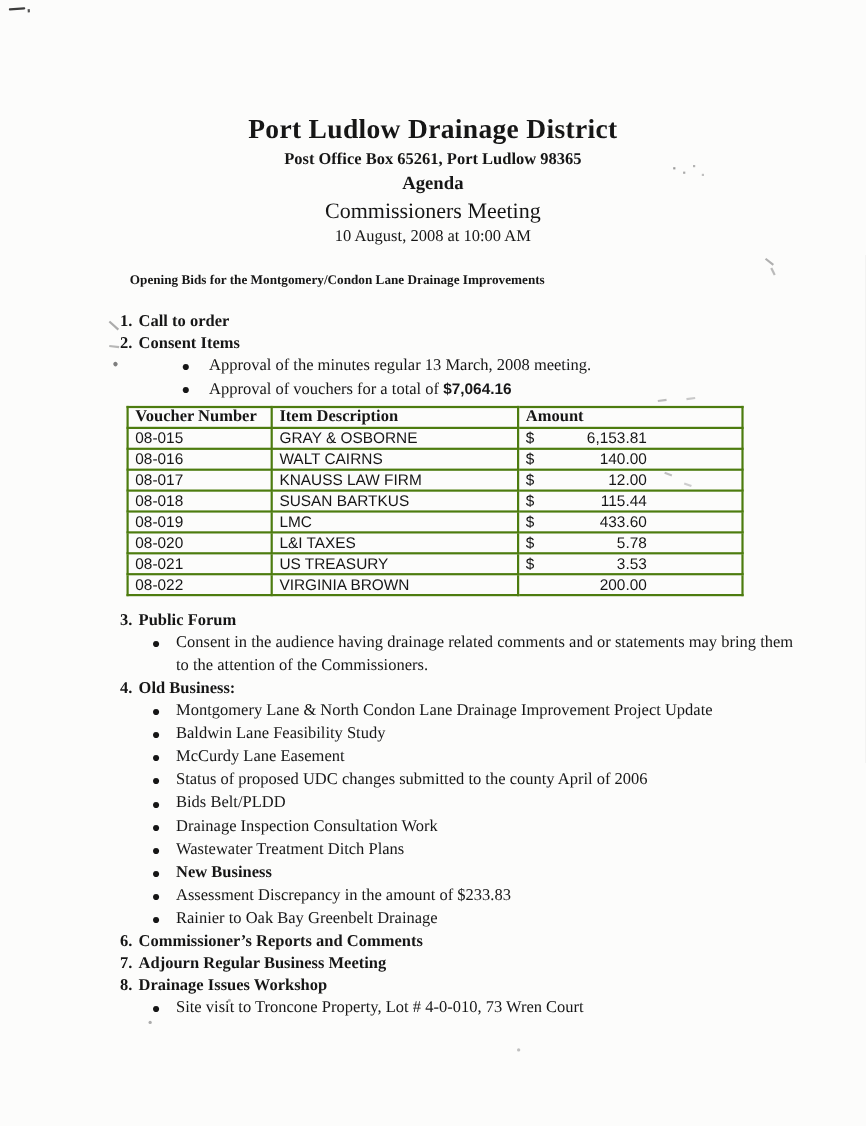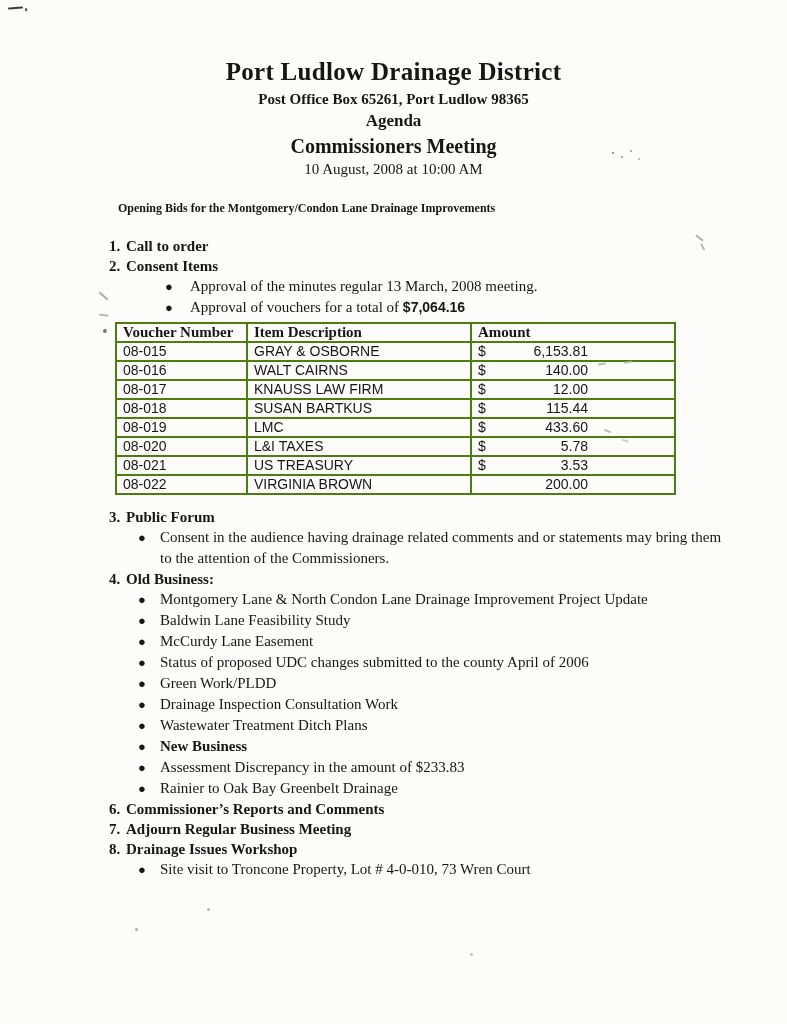--- a/index.html
+++ b/index.html
@@ -6,25 +6,25 @@
   .page{
     position:relative;
     width:787px;height:1024px;
     margin:0 auto;
     background:#fcfcfb;
     font-family:"Liberation Serif", serif;
     color:#161616;
     overflow:hidden;
   }
   
-  .doc-header{ text-align:center; padding-top:58px; line-height:1.1; }
+  .doc-header{ text-align:center; padding-top:104px; line-height:1.1; }
   .doc-title{ margin:0; font-size:25px; font-weight:bold; letter-spacing:.3px; }
   .doc-pobox{ margin-top:5px; font-size:15px; font-weight:bold; }
   .doc-agenda{ margin-top:5px; font-size:17px; font-weight:bold; }
-  .doc-meeting{ margin-top:4px; font-size:20px; font-weight:bold; }
+  .doc-meeting{ margin-top:4px; font-size:20px; font-weight:normal; }
   .doc-datetime{ margin-top:4px; font-size:15px; }
   
   .opening{ margin:24px 0 0 118px; font-size:12px; font-weight:bold; }
   
   #agenda-root{ margin:20px 40px 0 109px; font-size:15px; }
   .item-head{ display:flex; font-weight:bold; line-height:20px; }
   .item-num{ width:17px; flex:0 0 17px; }
   .bullet{ display:flex; line-height:21px; }
   .bullet .dot{ flex:0 0 51px; width:51px; padding-left:29px; box-sizing:border-box; font-size:13px; }
   .bullets.indented .dot{ flex:0 0 81px; width:81px; padding-left:56px; }
@@ -238,21 +238,21 @@
           <div class="bullet">
             <span class="dot">●</span>
             <span class="b-text">McCurdy Lane Easement</span>
           </div>
           <div class="bullet">
             <span class="dot">●</span>
             <span class="b-text">Status of proposed UDC changes submitted to the county April of 2006</span>
           </div>
           <div class="bullet">
             <span class="dot">●</span>
-            <span class="b-text">Green Work/PLDD</span>
+            <span class="b-text">Bids Belt/PLDD</span>
           </div>
           <div class="bullet">
             <span class="dot">●</span>
             <span class="b-text">Drainage Inspection Consultation Work</span>
           </div>
           <div class="bullet">
             <span class="dot">●</span>
             <span class="b-text">Wastewater Treatment Ditch Plans</span>
           </div>
           <div class="bullet">

